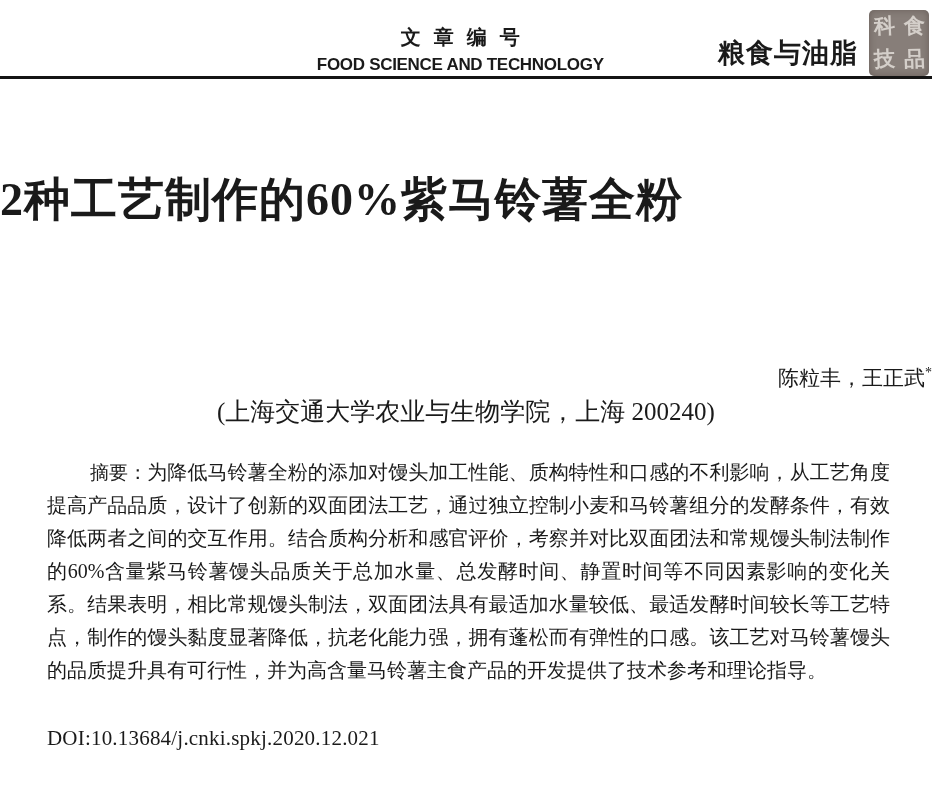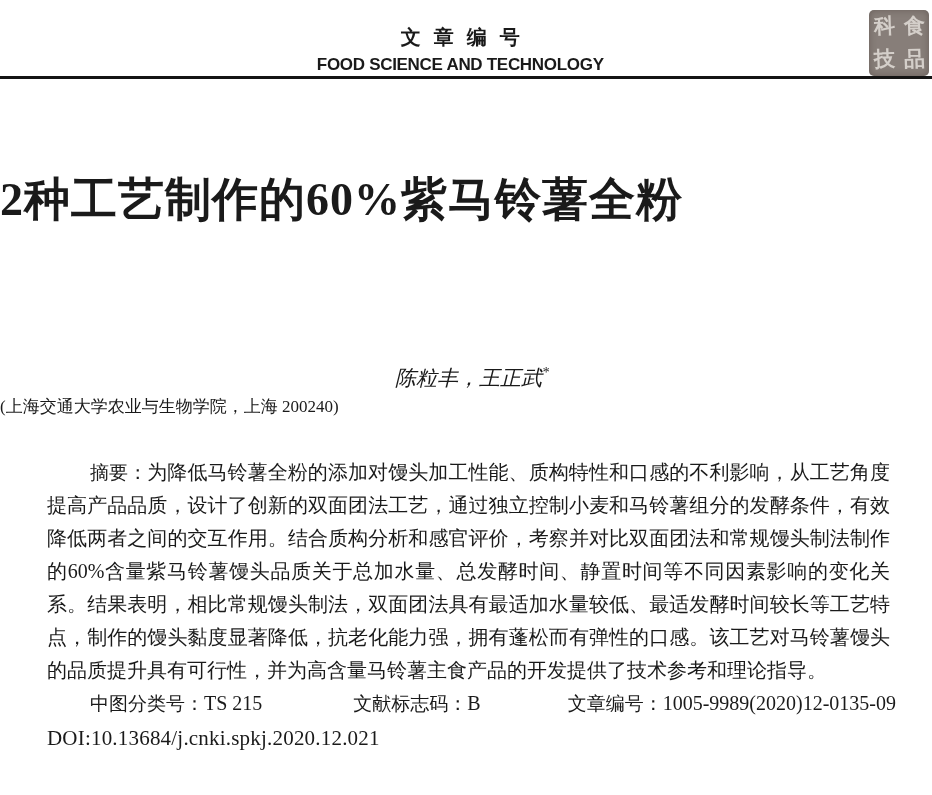--- a/index.html
+++ b/index.html
@@ -97,35 +97,34 @@
     font-weight: 700;
     font-size: 46px;
     line-height: 64px;
     letter-spacing: 1px;
     font-family: "Liberation Serif", serif;
   }
   .authors-line {
     position: absolute;
     top: 364px;
     left: 12px; right: 0;
-    text-align: center;
+    text-align: right;
     font-size: 21px;
-    font-style: italic;
   }
   .authors-line sup {
     font-size: 14px;
     vertical-align: super;
     line-height: 0;
   }
   .affiliation-line {
     position: absolute;
     top: 395px;
     left: 0; right: 0;
-    text-align: left;
-    font-size: 17px;
+    text-align: center;
+    font-size: 25px;
   }
 
   
   .front-matter {
     position: absolute;
     top: 456px;
     left: 47px;
     right: 42px;
   }
   .abstract-para {
@@ -169,20 +168,21 @@
 
 <div class="page">
 
   <div class="header">
 
     <div class="journal-center">
       <div class="journal-cn">文章编号</div>
       <div class="journal-en">FOOD SCIENCE AND TECHNOLOGY</div>
     </div>
 
+    <div class="publisher">粮食与油脂</div>
 
     <div class="seal">
       <span>科</span>
       <span>食</span>
       <span>技</span>
       <span>品</span>
     </div>
   </div>
 
   <div class="title-block">
@@ -194,26 +194,17 @@
   </div>
 
   <div class="affiliation-line">(上海交通大学农业与生物学院，上海 200240)</div>
 
   <div class="front-matter">
     <p class="abstract-para">
       <span class="label-strong">摘要：</span><span>为降低马铃薯全粉的添加对馒头加工性能、质构特性和口感的不利影响，从工艺角度提高产品品质，设计了创新的双面团法工艺，通过独立控制小麦和马铃薯组分的发酵条件，有效降低两者之间的交互作用。结合质构分析和感官评价，考察并对比双面团法和常规馒头制法制作的60%含量紫马铃薯馒头品质关于总加水量、总发酵时间、静置时间等不同因素影响的变化关系。结果表明，相比常规馒头制法，双面团法具有最适加水量较低、最适发酵时间较长等工艺特点，制作的馒头黏度显著降低，抗老化能力强，拥有蓬松而有弹性的口感。该工艺对马铃薯馒头的品质提升具有可行性，并为高含量马铃薯主食产品的开发提供了技术参考和理论指导。</span>
     </p>
 
 
-    <div class="class-line">
-      <span class="class-group gap1">
-        <span class="label-strong">中图分类号：</span><span class="class-value">TS 215</span>
-      </span><span class="class-group gap2">
-        <span class="label-strong">文献标志码：</span><span class="class-value">B</span>
-      </span><span class="class-group">
-        <span class="label-strong">文章编号：</span><span class="class-value">1005-9989(2020)12-0135-09</span>
-      </span>
-    </div>
   </div>
 
   <div class="doi-line">DOI:10.13684/j.cnki.spkj.2020.12.021</div>
 
 </div>
 
 </body></html>

